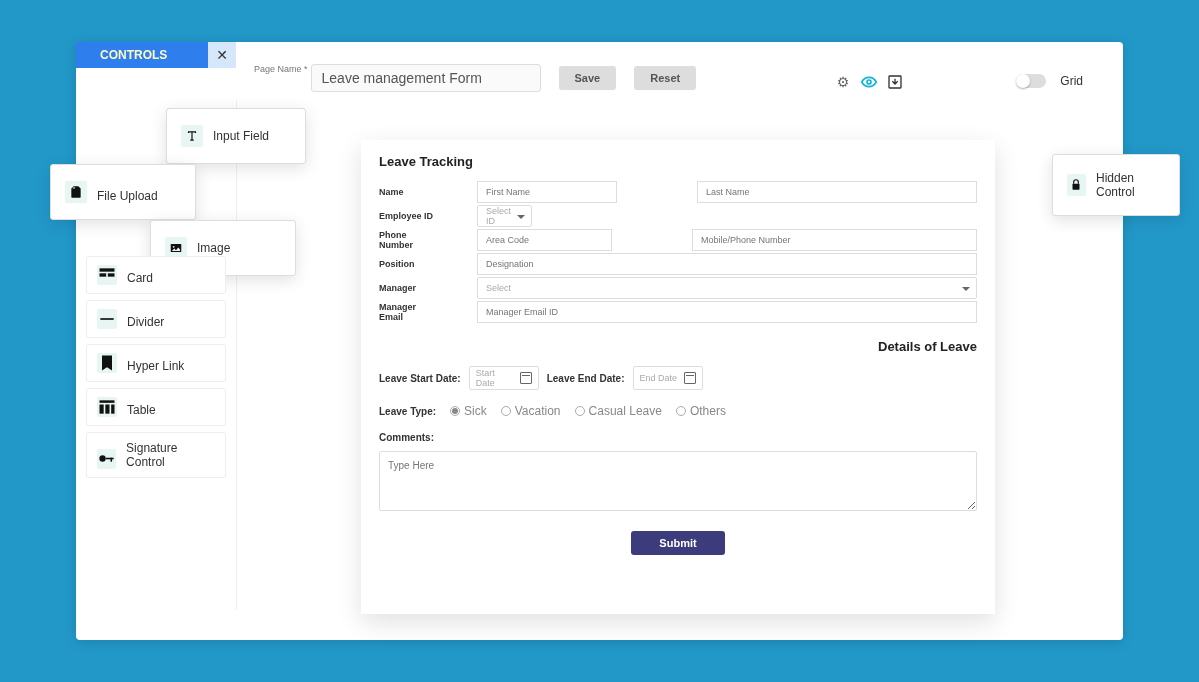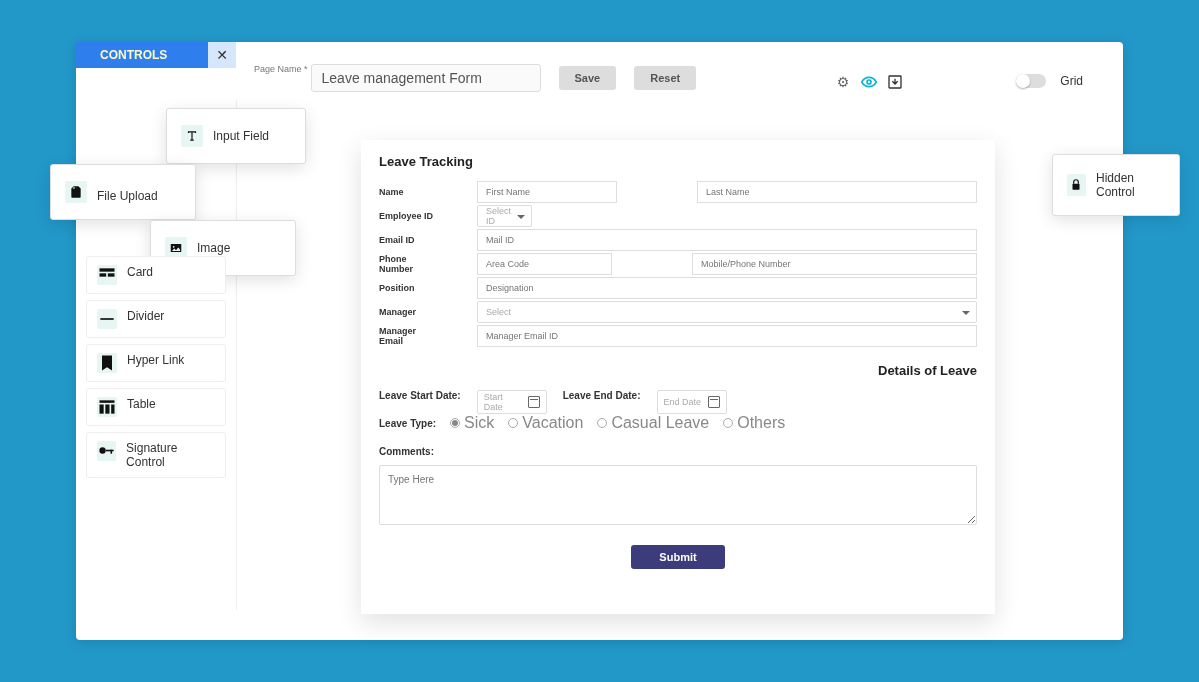--- a/index.html
+++ b/index.html
@@ -90,21 +90,21 @@
   border-radius:2px;
 }
 .control-card svg { width:14px; height:14px; }
 
 .control-list {
   position:absolute; left:70px; top:244px; width:140px;
   display:flex; flex-direction:column; gap:6px;
 }
 .control-item {
   background:#fff; border:1px solid #eee; border-radius:3px;
-  display:flex; align-items:flex-start; gap:10px;
+  display:flex; align-items:flex-end; gap:10px;
   padding:8px 10px; font-size:12px; color:#333;
 }
 .control-item .icon-box {
   width:20px; height:20px; background:#e7f6f3;
   display:flex; align-items:center; justify-content:center; border-radius:2px;
 }
 
 
 .canvas {
   position:absolute; left:345px; top:128px; width:634px; height:474px;
@@ -116,28 +116,28 @@
 .form-row { display:flex; align-items:center; margin-bottom:2px;gap:36px; }
 .form-row .fl { width:62px; font-size:9px; font-weight:700; color:#333; }
 .form-input { flex:1; height:22px; border:1px solid #ddd; border-radius:0; font-size:9px; color:#aaa; padding:0 8px; }
 .form-input.small { flex:0 0 140px; }
 .form-input.tiny { flex:0 0 54px; }
 .gap8 { width:8px; }
 .select-box { height:22px; border:1px solid #ddd; border-radius:2px; font-size:9px; color:#aaa; padding:0 20px 0 8px; display:flex; align-items:center; position:relative; flex:1;}
 .select-box.small{flex:0 0 48px;}
 .select-box::after { content:''; position:absolute; right:6px; top:9px; border-left:4px solid transparent; border-right:4px solid transparent; border-top:4px solid #666; }
 
-.date-row { display:flex; align-items:flex-start; gap:16px; }
+.date-row { display:flex; align-items:center; gap:8px; margin-bottom:14px; }
 .date-label { font-size:10px; font-weight:700; color:#333; }
 .date-input { width:70px; height:24px; border:1px solid #ddd; border-radius:2px; display:flex; align-items:center; padding:0 6px; font-size:9px; color:#aaa; gap:6px; }
 .cal-ic { width:12px; height:12px; border:1px solid #666; border-radius:1px; position:relative; margin-left:auto; }
 .cal-ic::before { content:''; position:absolute; top:2px; left:1px; right:1px; height:1px; background:#666; }
 
 .radio-row { display:flex; align-items:center; gap:14px; margin-bottom:14px; }
-.radio-item { display:flex; align-items:center; gap:4px; font-size:16px; color:#888; }
+.radio-item { display:flex; align-items:center; gap:4px; font-size:12px; color:#888; }
 .radio { width:10px; height:10px; border:1px solid #aaa; border-radius:50%; display:inline-block; position:relative; }
 .radio.sel::after { content:''; position:absolute; inset:1px; background:#888; border-radius:50%; }
 
 .comments-label { font-size:10px; font-weight:700; color:#333; margin-bottom:8px; }
 .comments-box { width:100%; height:60px; border:1px solid #ddd; border-radius:2px; padding:8px; font-size:10px; color:#aaa; }
 
 .submit-btn { display:block; margin:16px auto 0; background:#3c3c7d; color:#fff; border:none; border-radius:3px; font-size:11px; font-weight:600; padding:6px 28px; cursor:pointer; }
 
 </style>
 </head>
@@ -276,24 +276,20 @@
       <span class="fl">Name</span>
       <input class="form-input small" placeholder="First Name" style="">
       <span class="gap8"></span>
       <input class="form-input" placeholder="Last Name" style="">
     </div>
     <div class="form-row">
       <span class="fl">Employee ID</span>
       <div class="select-box small">
           <span>Select ID</span>
         </div>
-    </div>
-    <div class="form-row">
-      <span class="fl">Email ID</span>
-      <input class="form-input" placeholder="Mail ID" style="">
     </div>
     <div class="form-row">
       <span class="fl">Phone Number</span>
       <input class="form-input tiny" placeholder="Area Code" style="">
       <span class="gap8"></span>
       <input class="form-input" placeholder="Mobile/Phone Number" style="">
     </div>
     <div class="form-row">
       <span class="fl">Position</span>
       <input class="form-input" placeholder="Designation" style="">

